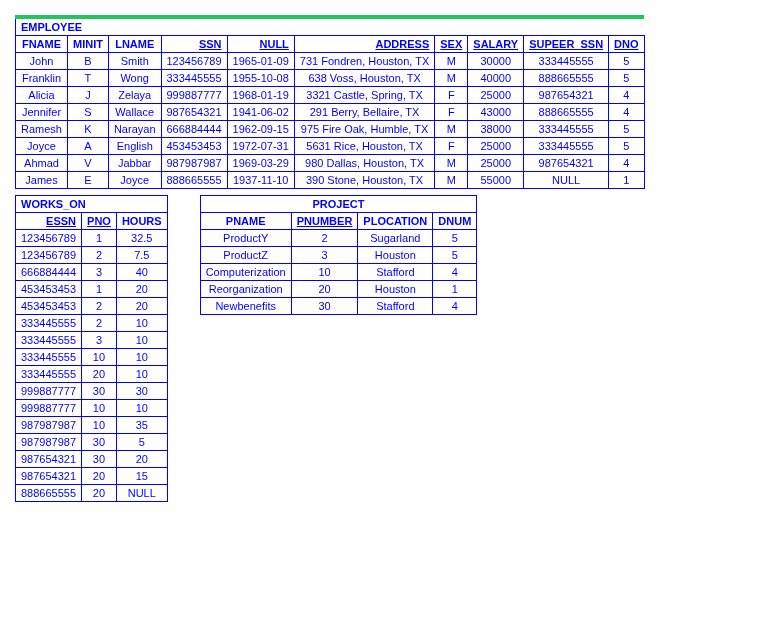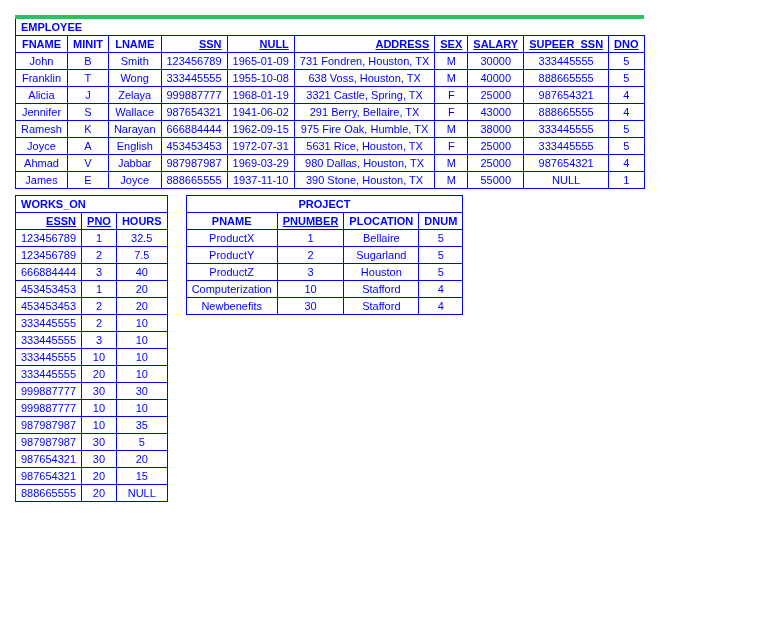--- a/index.html
+++ b/index.html
@@ -27,21 +27,21 @@
     }
     th.underline {
       text-decoration: underline;
       text-align: right;
     }
     .main-wrapper {
       padding: 5px;
     }
     .bottom-section {
       display: flex;
-      gap: 18px;
+      gap: 32px;
       align-items: flex-start;
     }
   </style>
 </head>
 <body>
 
 <div class="main-wrapper">
 
   <div>
     <table>
@@ -269,45 +269,45 @@
             <th colspan="4" style="text-align:center;">PROJECT</th>
           </tr>
           <tr>
             <th>PNAME</th>
             <th class="underline">PNUMBER</th>
             <th>PLOCATION</th>
             <th>DNUM</th>
           </tr>
         </thead>
         <tbody id="project-body">
-        <tr>
-              <td>ProductX</td>
-              <td>1</td>
-              <td>Bellaire</td>
-              <td>5</td>
-            </tr>
             <tr>
               <td>ProductY</td>
               <td>2</td>
               <td>Sugarland</td>
               <td>5</td>
             </tr>
             <tr>
               <td>ProductZ</td>
               <td>3</td>
               <td>Houston</td>
               <td>5</td>
             </tr>
             <tr>
               <td>Computerization</td>
               <td>10</td>
               <td>Stafford</td>
               <td>4</td>
             </tr>
             <tr>
+              <td>Reorganization</td>
+              <td>20</td>
+              <td>Houston</td>
+              <td>1</td>
+            </tr>
+            <tr>
               <td>Newbenefits</td>
               <td>30</td>
               <td>Stafford</td>
               <td>4</td>
             </tr>
           </tbody>
       </table>
     </div>
 
   </div>

